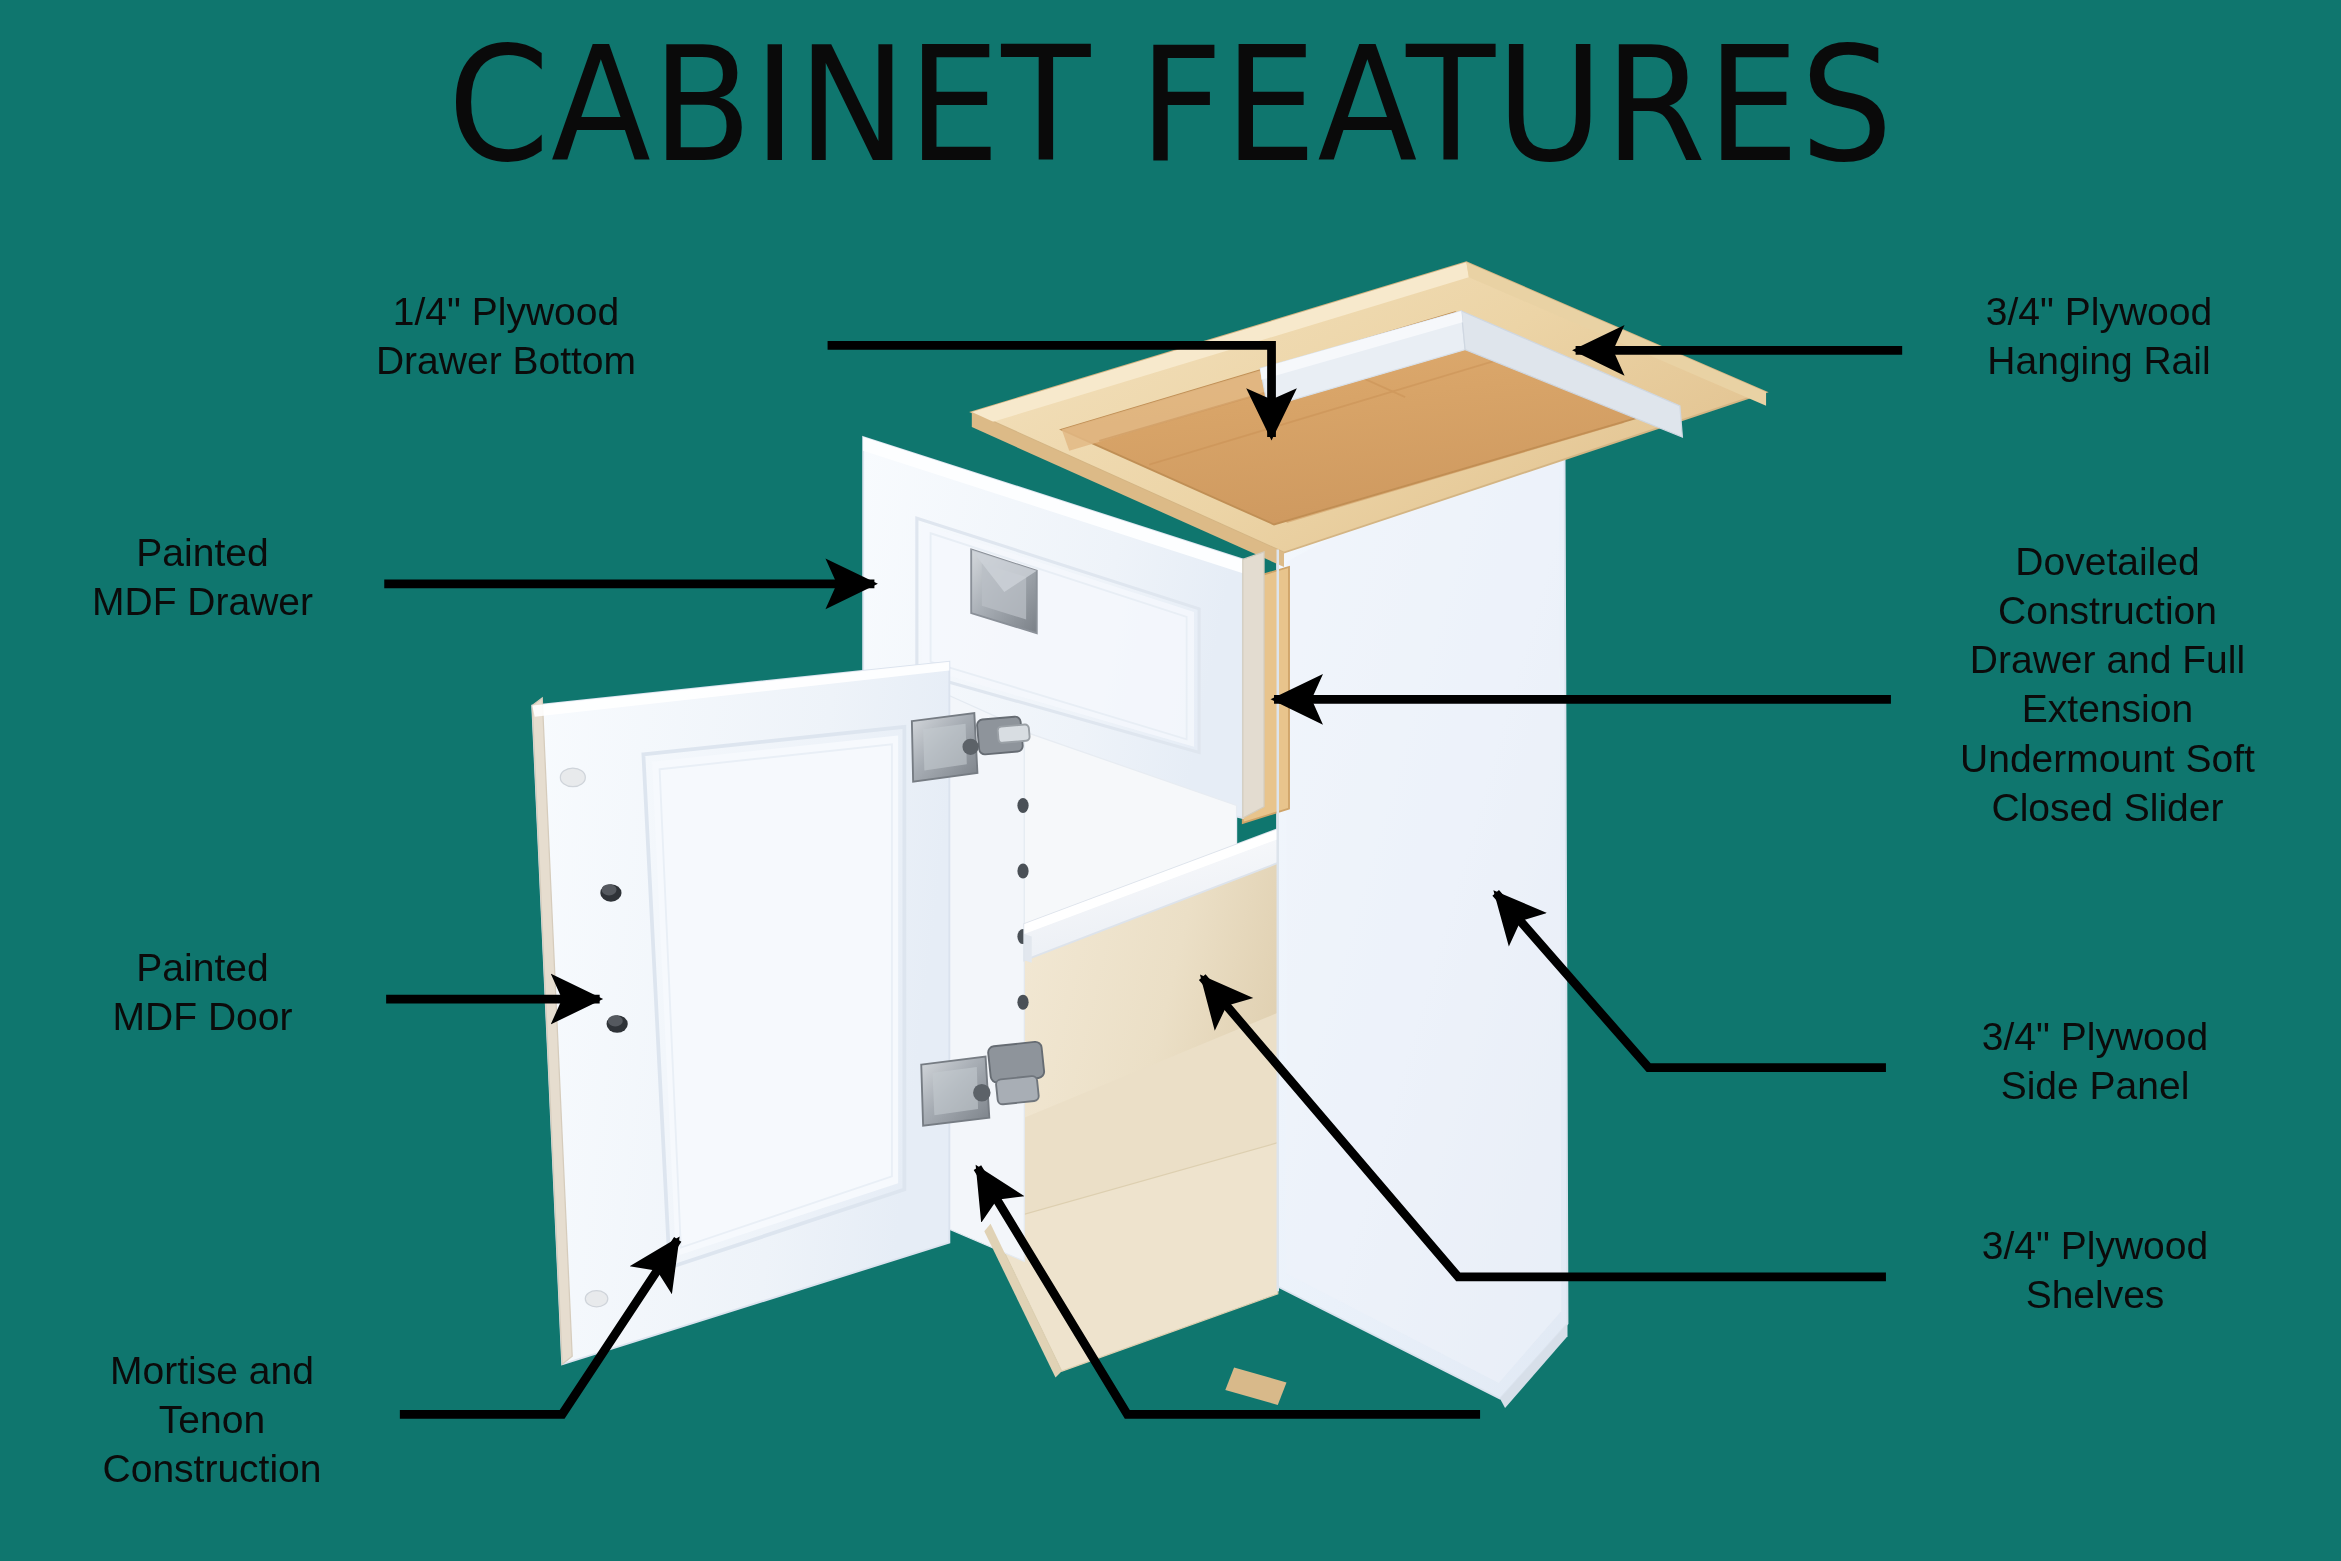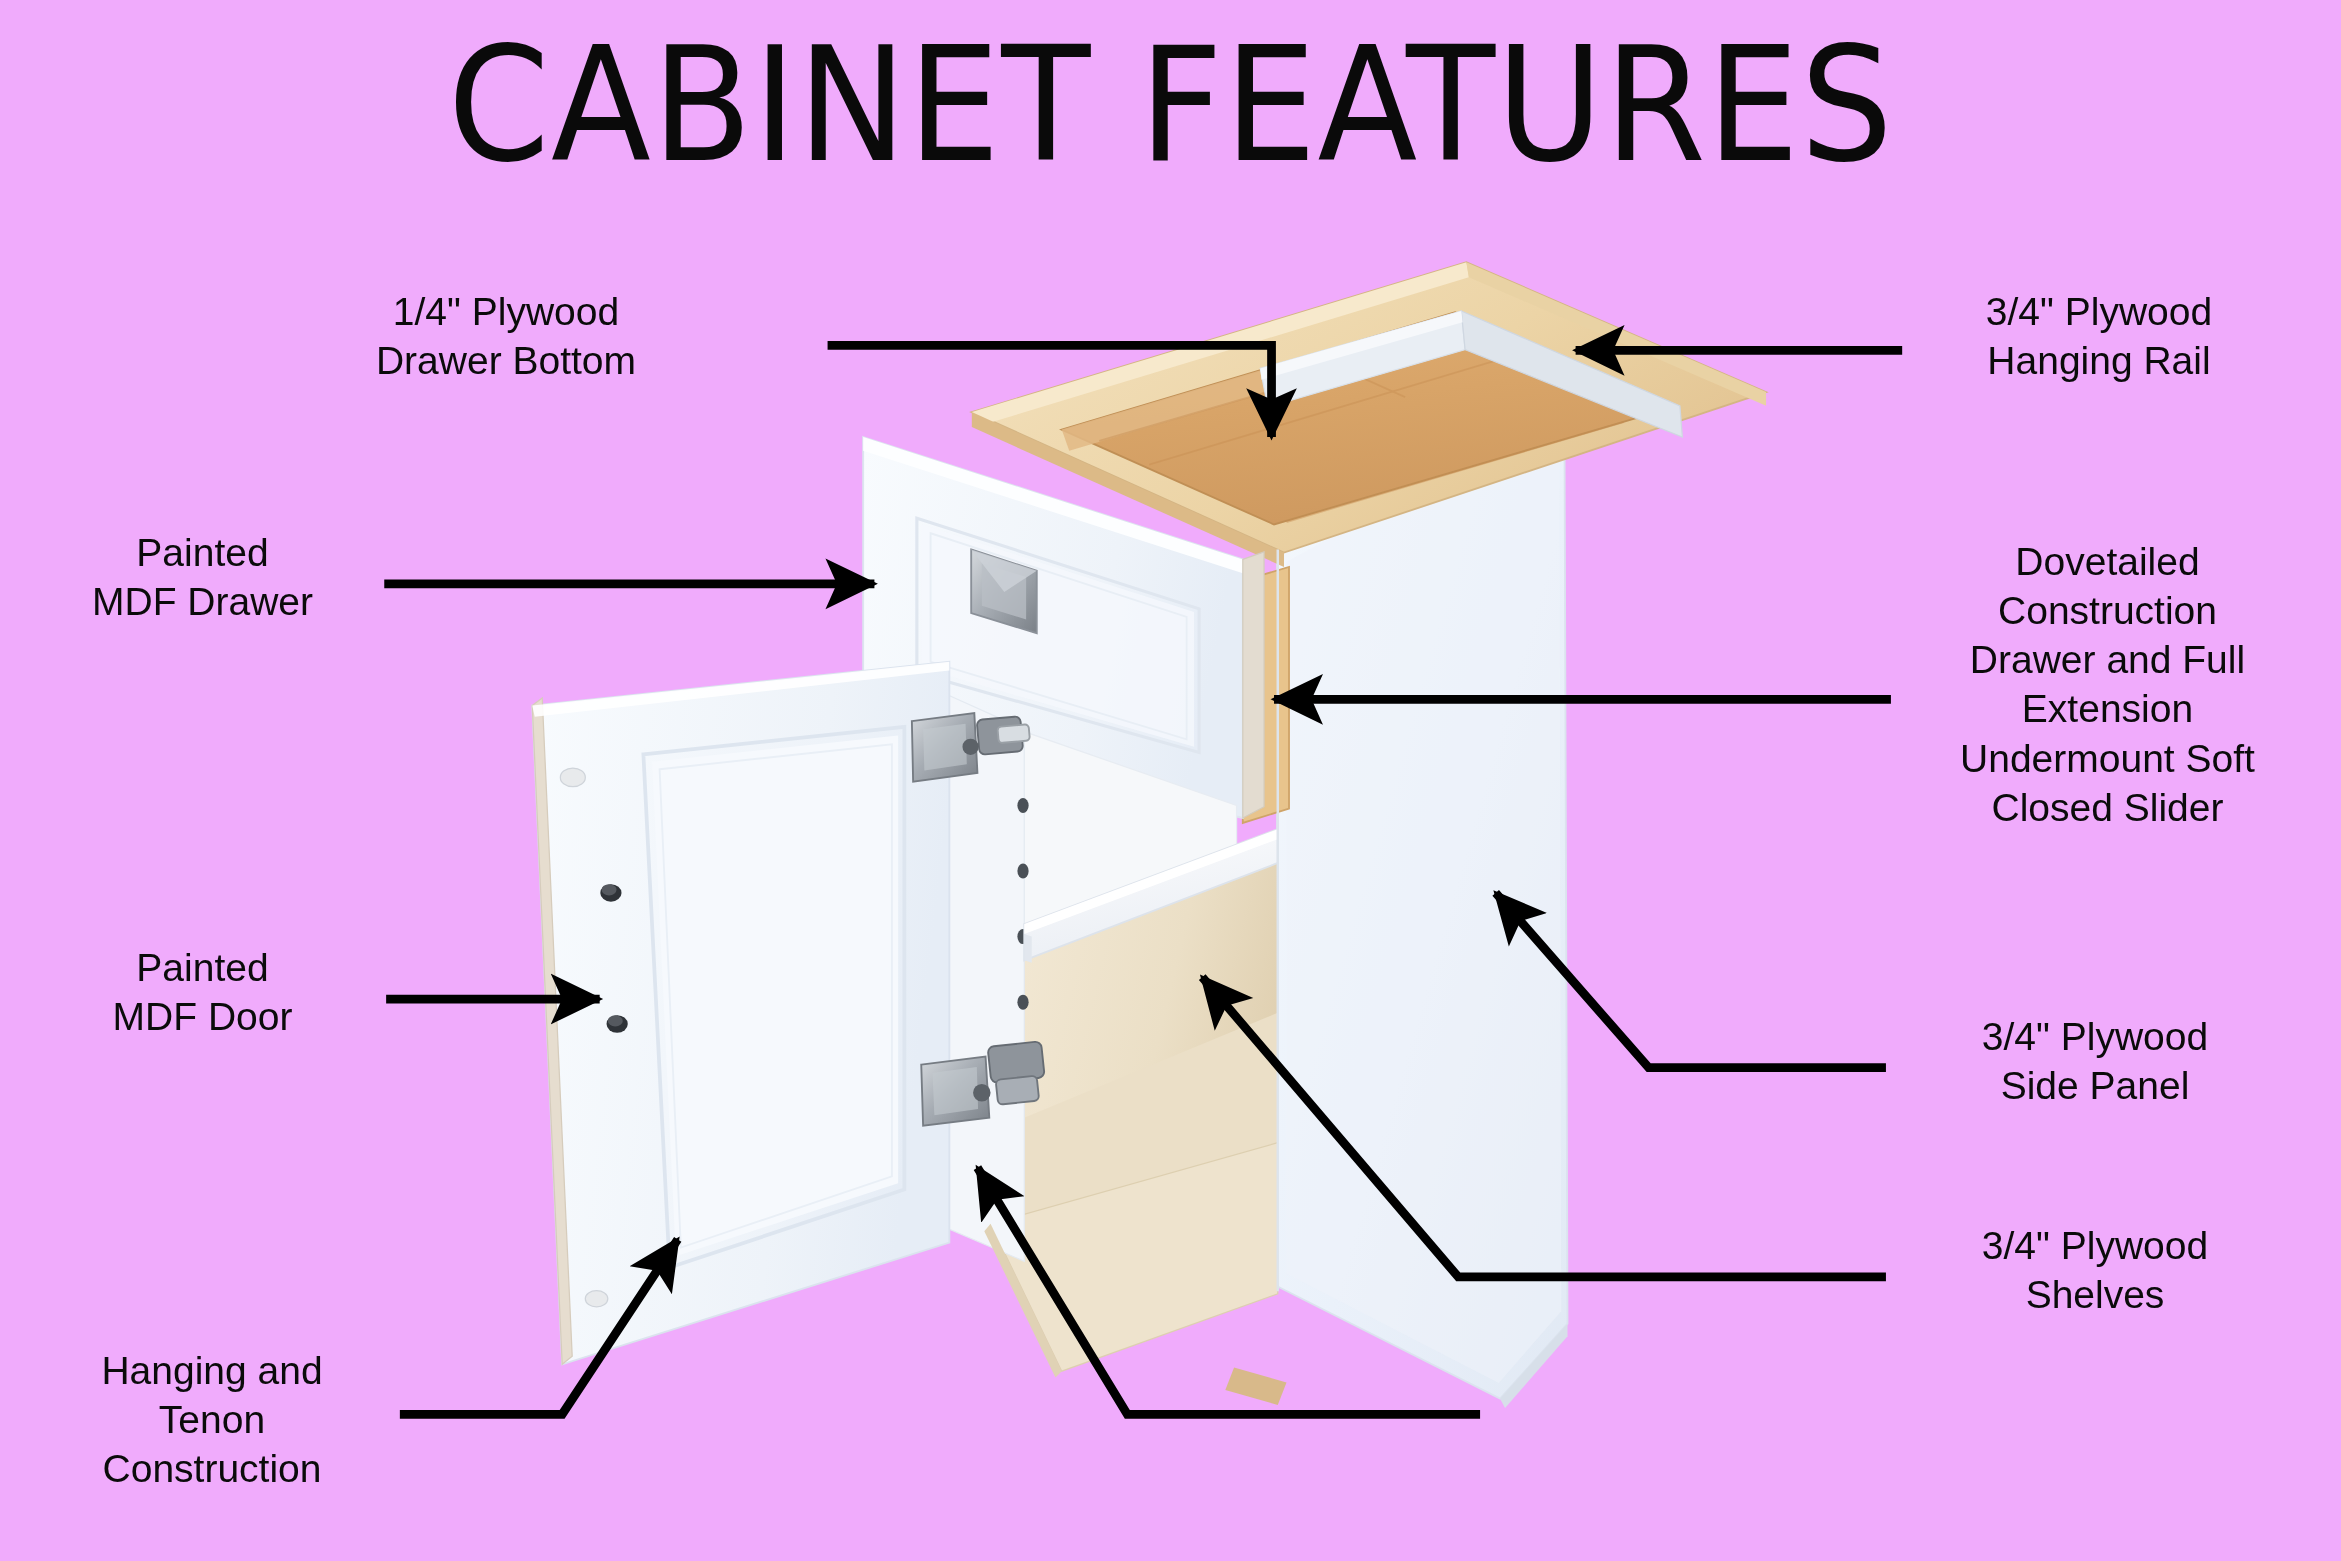--- a/index.html
+++ b/index.html
@@ -2,21 +2,21 @@
 <html style="font-size:10px"><head>
 <meta charset="utf-8">
 <title>Cabinet Features</title>
 <style>
   html,body{margin:0;padding:0;background:#ffffff;}
   body{
     width:2342px;height:1561px;overflow:hidden;position:relative;
     font-family:"Liberation Sans","DejaVu Sans",sans-serif;
     color:#000000;
   }
-  #stage{position:absolute;left:0;top:0;width:2342px;height:1561px;background:#f0abfc;}
+  #stage{position:absolute;left:0;top:0;width:2342px;height:1561px;background:#0f766e;}
 
   
   #title{
     position:absolute;left:0;top:25px;width:2342px;text-align:center;
     font-size:159px;line-height:1.0;letter-spacing:1.2px;
     font-weight:300;
     font-family:"DejaVu Sans Condensed","Liberation Sans",sans-serif;
     transform:scaleX(1.02);
     color:#0a0a0a;
     white-space:nowrap;
@@ -279,19 +279,19 @@
 
   <div class="label c" style="left:37px;top:943px;width:331px;">Painted
 MDF Door</div>
 
   <div class="label c" style="left:1892px;top:1012px;width:406px;">3/4" Plywood
 Side Panel</div>
 
   <div class="label c" style="left:1892px;top:1221px;width:406px;">3/4" Plywood
 Shelves</div>
 
-  <div class="label c" style="left:37px;top:1346px;width:350px;">Hanging and
+  <div class="label c" style="left:37px;top:1346px;width:350px;">Mortise and
 Tenon
 Construction</div>
 
 
 </div>
 
 
 </body></html>

